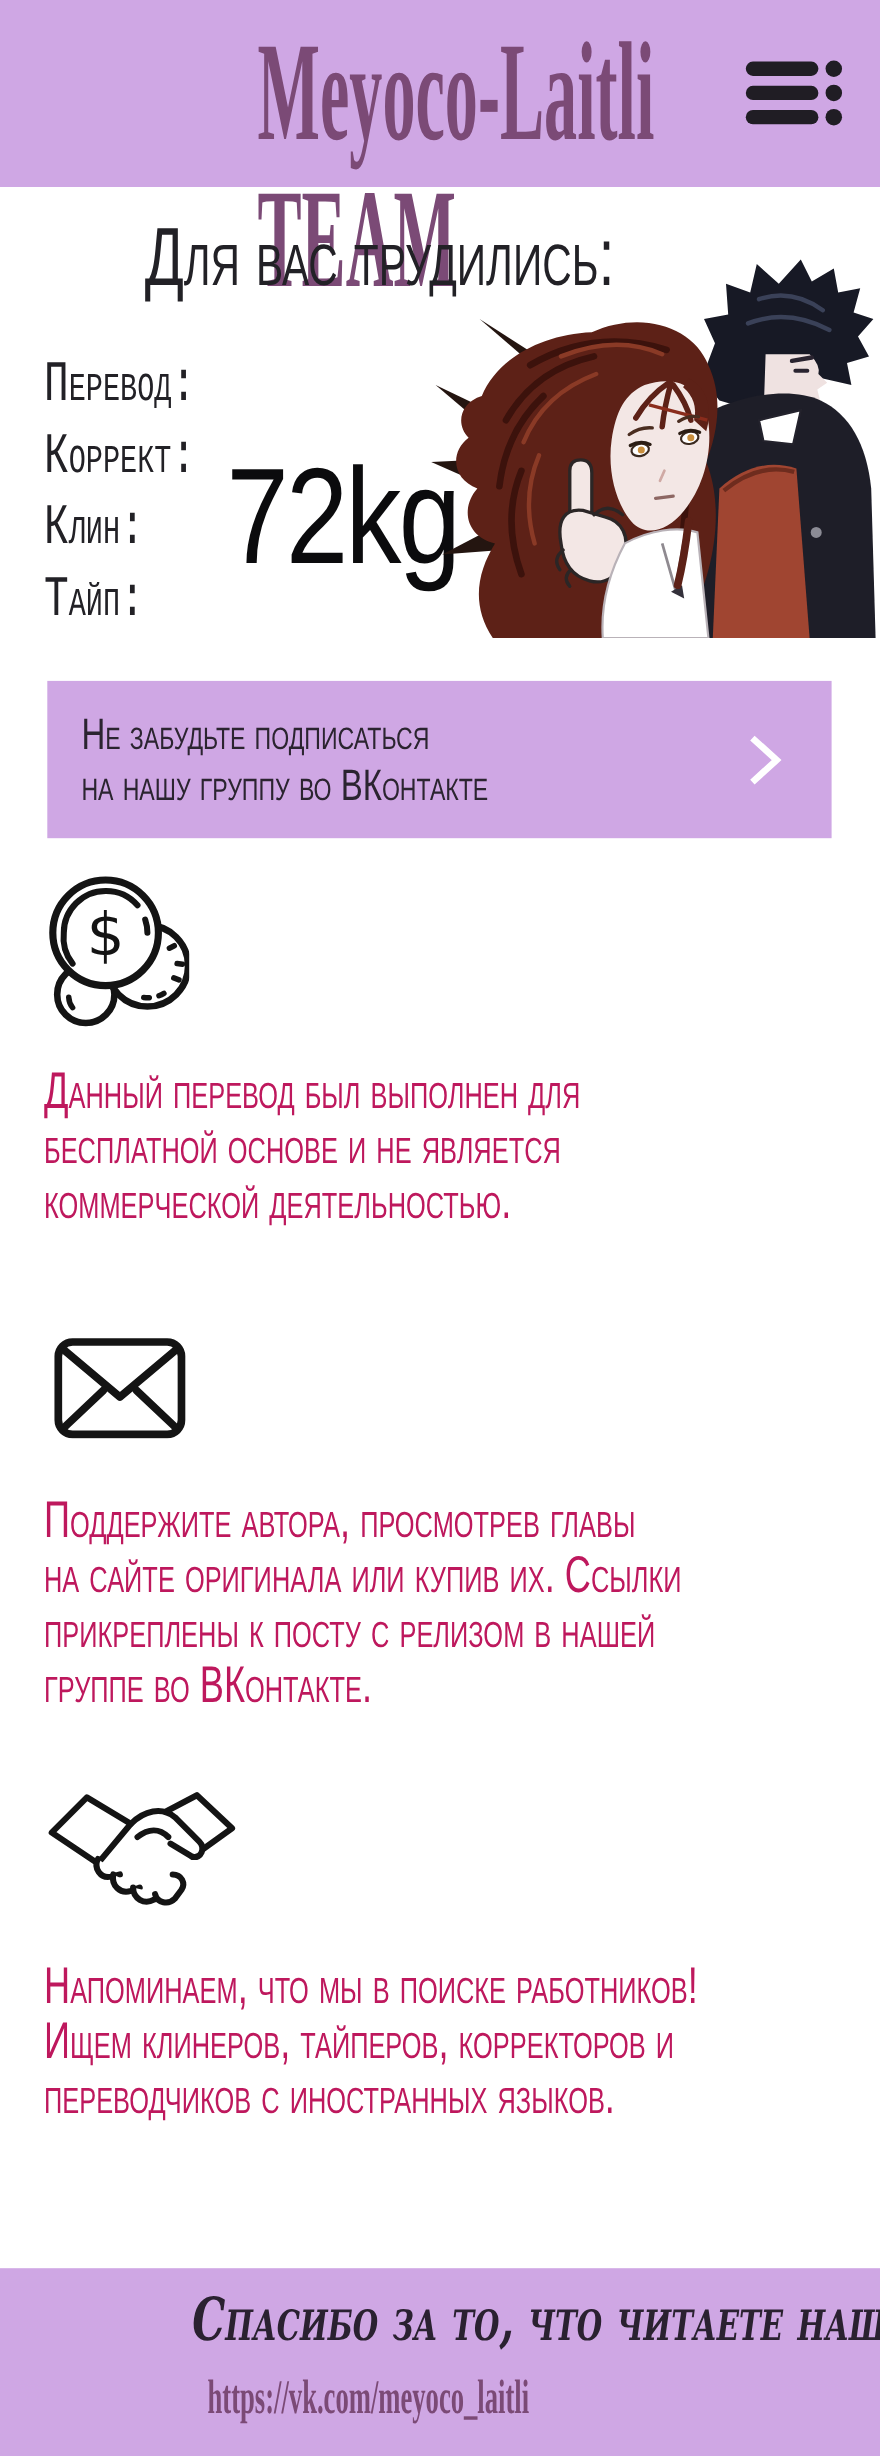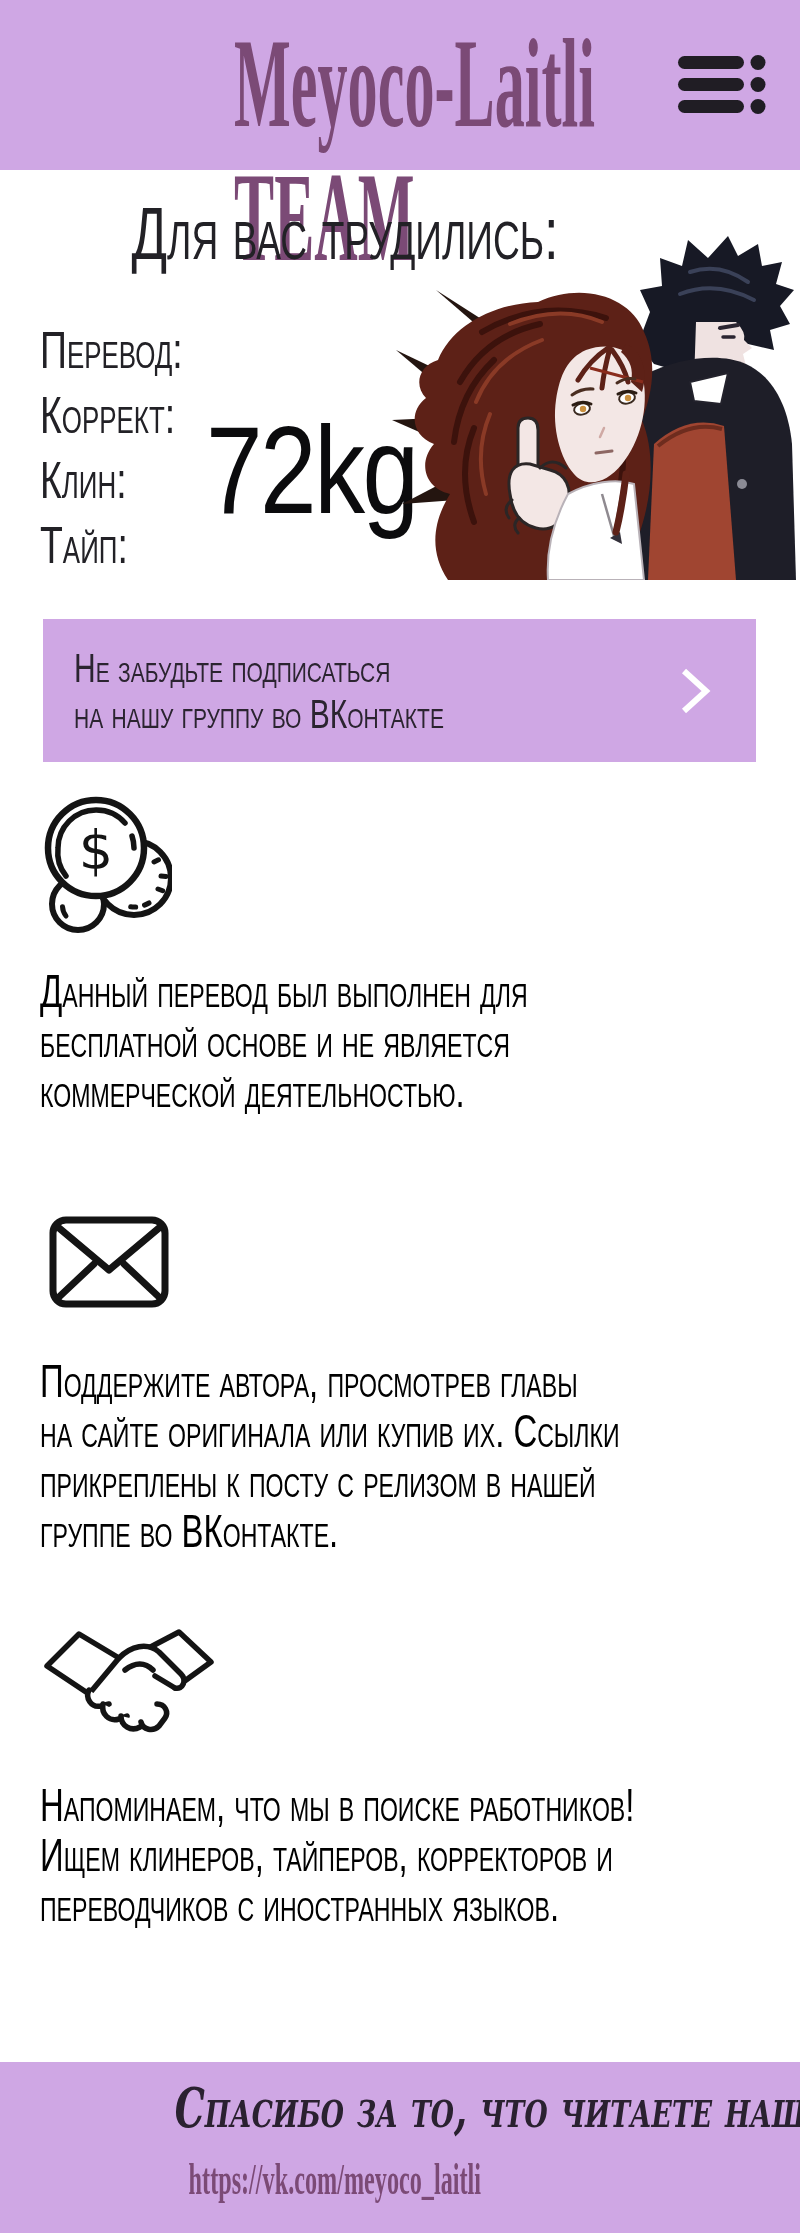--- a/index.html
+++ b/index.html
@@ -13,37 +13,37 @@
   
   .header{position:absolute;left:0;top:0;width:800px;height:170px;background:#cfa7e4;}
   .team-title{position:absolute;left:30px;top:16px;font-family:"Liberation Serif", serif;
     font-weight:700;font-size:128px;line-height:1.05;color:#7b4a76;transform:scaleX(0.47);}
   .menu-icon{position:absolute;left:676px;top:52px;}
 
   
   .credits-heading{position:absolute;left:40px;top:192px;font-size:75px;line-height:1.1;
     color:#222126;transform:scaleX(0.70);}
   .roles{position:absolute;left:40px;top:318px;}
-  .role{font-size:52px;line-height:65px;color:#222126;}
+  .role{font-size:52px;line-height:65px;color:#222126;font-family:Liberation Mono, monospace;}
   .role .cnd{transform:scaleX(0.72);}
   .member-name{position:absolute;left:206px;top:408px;font-size:124px;line-height:1;
     color:#0b0b0d;font-weight:400;letter-spacing:-3px;transform:scaleX(0.82);transform-origin:left top;}
 
   
   .art{position:absolute;left:390px;top:232px;width:408px;height:348px;}
 
   
   .banner{position:absolute;left:43px;top:619px;width:713px;height:143px;background:#cfa7e4;}
   .banner-text{position:absolute;left:31px;top:26px;color:#2b2430;font-size:40px;line-height:46px;}
   .banner-text .cnd{transform:scaleX(0.75);}
   .chevron{position:absolute;right:44px;top:48px;}
 
   
   .icon-box{position:absolute;}
-  .para{position:absolute;left:40px;color:#000000;font-size:47px;line-height:50px;}
+  .para{position:absolute;left:40px;color:#be185d;font-size:47px;line-height:50px;}
   .para .cnd{transform:scaleX(0.70);}
   .icon-coins{left:42px;top:796px;}
   .para-1{top:966px;}
   .icon-mail{left:49px;top:1216px;}
   .para-2{top:1356px;}
   .icon-hands{left:43px;top:1624px;}
   .para-3{top:1780px;}
 
   
   .footer{position:absolute;left:0;top:2062px;width:800px;height:171px;background:#cfa7e4;}

